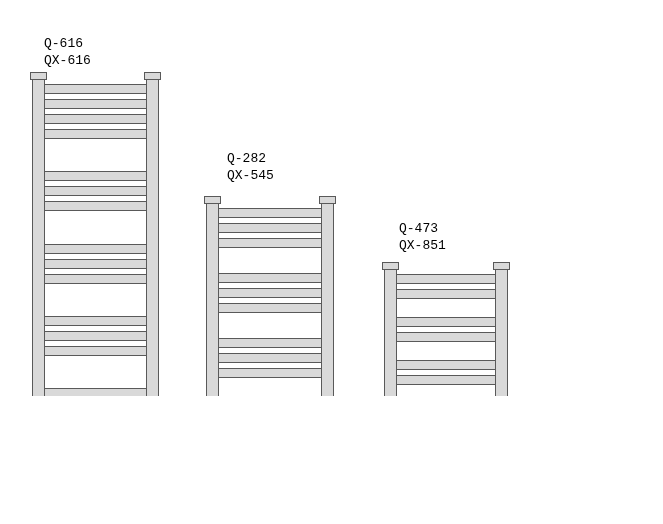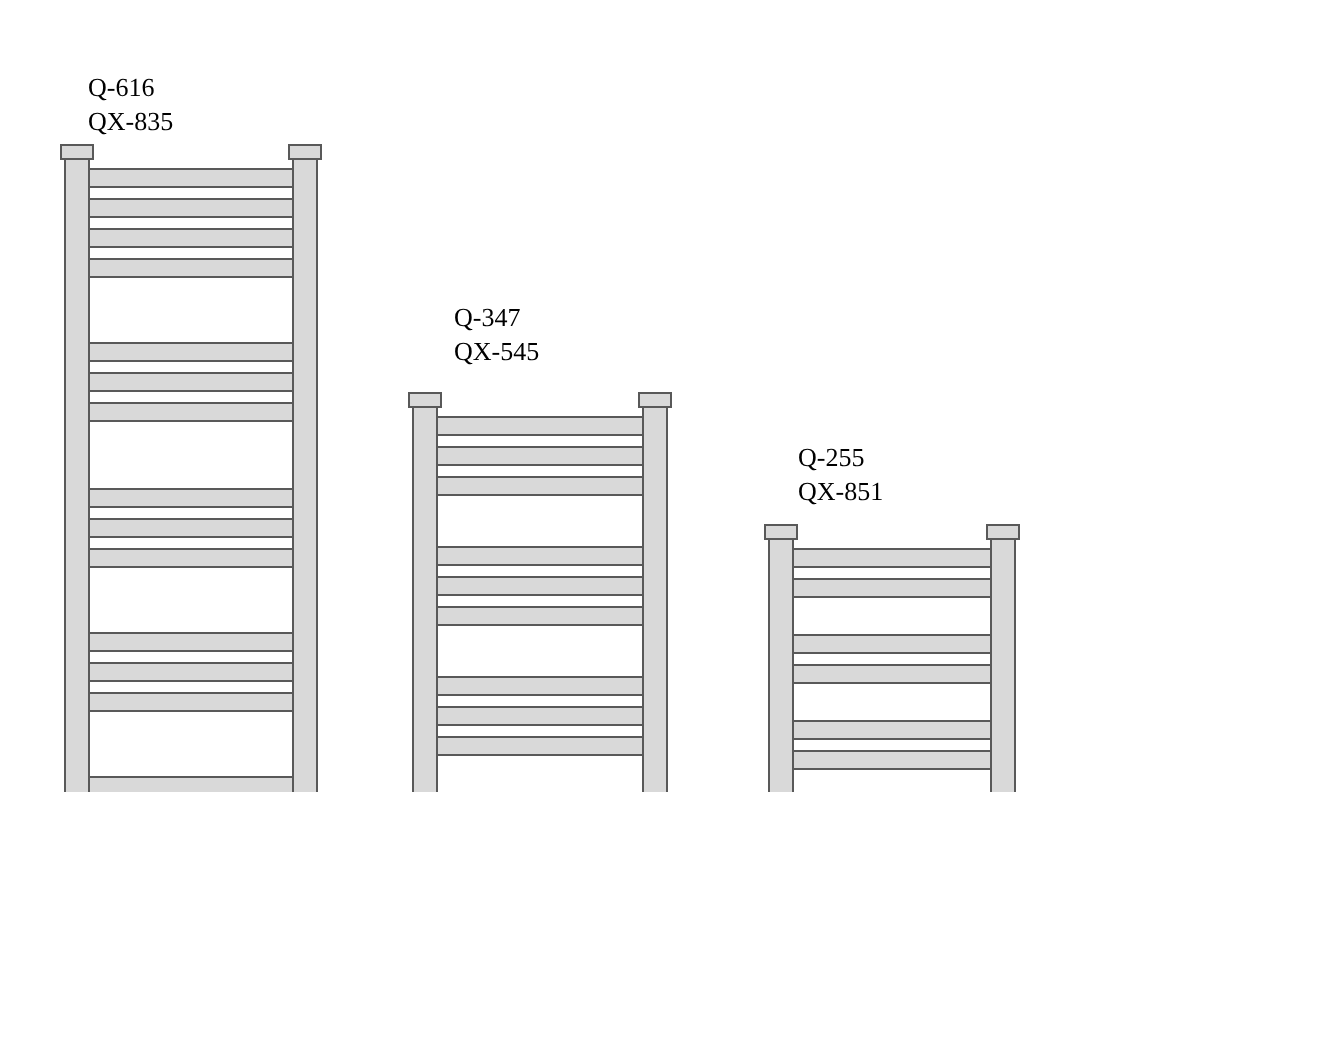--- a/index.html
+++ b/index.html
@@ -6,21 +6,21 @@
     margin: 0;
     padding: 0;
     background: #ffffff;
   }
   #canvas {
     position: relative;
     width: 663px;
     height: 396px;
     background: var(--bg, #ffffff);
     overflow: hidden;
-    font-family: Liberation Serif, serif;
+    font-family: Liberation Mono, monospace;
   }
   .radiator {
     position: absolute;
   }
   .bar, .rail, .cap {
     position: absolute;
     box-sizing: border-box;
     background: var(--fill, #d9d9d9);
     border: 1px solid var(--stroke, #595959);
   }
@@ -31,21 +31,21 @@
     color: var(--labelcolor, #000000);
     white-space: nowrap;
   }
 </style>
 </head>
 <body>
 
 <div id="canvas">
     <div class="label" style="left: 44px; top: 35px;">
       <div>Q-616</div>
-      <div>QX-835</div>
+      <div>QX-616</div>
     </div>
     <div class="radiator" style="left: 32px; top: 72px; width: 127px; height: 368px;">
       <div class="bar" style="left: 3px; top: 12px; width: 121px; height: 10px;"></div>
       <div class="bar" style="left: 3px; top: 27px; width: 121px; height: 10px;"></div>
       <div class="bar" style="left: 3px; top: 42px; width: 121px; height: 10px;"></div>
       <div class="bar" style="left: 3px; top: 57px; width: 121px; height: 10px;"></div>
       <div class="bar" style="left: 3px; top: 99px; width: 121px; height: 10px;"></div>
       <div class="bar" style="left: 3px; top: 114px; width: 121px; height: 10px;"></div>
       <div class="bar" style="left: 3px; top: 129px; width: 121px; height: 10px;"></div>
       <div class="bar" style="left: 3px; top: 172px; width: 121px; height: 10px;"></div>
@@ -58,21 +58,21 @@
       <div class="bar" style="left: 3px; top: 331px; width: 121px; height: 10px;"></div>
       <div class="bar" style="left: 3px; top: 346px; width: 121px; height: 10px;"></div>
       <div class="rail" style="left: 0px; top: 0px; width: 13px; height: 368px;"></div>
       <div class="rail" style="left: 114px; top: 0px; width: 13px; height: 368px;"></div>
       <div class="cap" style="left: -2px; top: 0px; width: 17px; height: 8px;"></div>
       <div class="cap" style="left: 112px; top: 0px; width: 17px; height: 8px;"></div>
       <div class="cap" style="left: -2px; top: 360px; width: 17px; height: 8px;"></div>
       <div class="cap" style="left: 112px; top: 360px; width: 17px; height: 8px;"></div>
     </div>
     <div class="label" style="left: 227px; top: 150px;">
-      <div>Q-347</div>
+      <div>Q-282</div>
       <div>QX-545</div>
     </div>
     <div class="radiator" style="left: 206px; top: 196px; width: 128px; height: 244px;">
       <div class="bar" style="left: 3px; top: 12px; width: 122px; height: 10px;"></div>
       <div class="bar" style="left: 3px; top: 27px; width: 122px; height: 10px;"></div>
       <div class="bar" style="left: 3px; top: 42px; width: 122px; height: 10px;"></div>
       <div class="bar" style="left: 3px; top: 77px; width: 122px; height: 10px;"></div>
       <div class="bar" style="left: 3px; top: 92px; width: 122px; height: 10px;"></div>
       <div class="bar" style="left: 3px; top: 107px; width: 122px; height: 10px;"></div>
       <div class="bar" style="left: 3px; top: 142px; width: 122px; height: 10px;"></div>
@@ -81,21 +81,21 @@
       <div class="bar" style="left: 3px; top: 207px; width: 122px; height: 10px;"></div>
       <div class="bar" style="left: 3px; top: 222px; width: 122px; height: 10px;"></div>
       <div class="rail" style="left: 0px; top: 0px; width: 13px; height: 244px;"></div>
       <div class="rail" style="left: 115px; top: 0px; width: 13px; height: 244px;"></div>
       <div class="cap" style="left: -2px; top: 0px; width: 17px; height: 8px;"></div>
       <div class="cap" style="left: 113px; top: 0px; width: 17px; height: 8px;"></div>
       <div class="cap" style="left: -2px; top: 236px; width: 17px; height: 8px;"></div>
       <div class="cap" style="left: 113px; top: 236px; width: 17px; height: 8px;"></div>
     </div>
     <div class="label" style="left: 399px; top: 220px;">
-      <div>Q-255</div>
+      <div>Q-473</div>
       <div>QX-851</div>
     </div>
     <div class="radiator" style="left: 384px; top: 262px; width: 124px; height: 178px;">
       <div class="bar" style="left: 3px; top: 12px; width: 118px; height: 10px;"></div>
       <div class="bar" style="left: 3px; top: 27px; width: 118px; height: 10px;"></div>
       <div class="bar" style="left: 3px; top: 55px; width: 118px; height: 10px;"></div>
       <div class="bar" style="left: 3px; top: 70px; width: 118px; height: 10px;"></div>
       <div class="bar" style="left: 3px; top: 98px; width: 118px; height: 10px;"></div>
       <div class="bar" style="left: 3px; top: 113px; width: 118px; height: 10px;"></div>
       <div class="bar" style="left: 3px; top: 141px; width: 118px; height: 10px;"></div>

